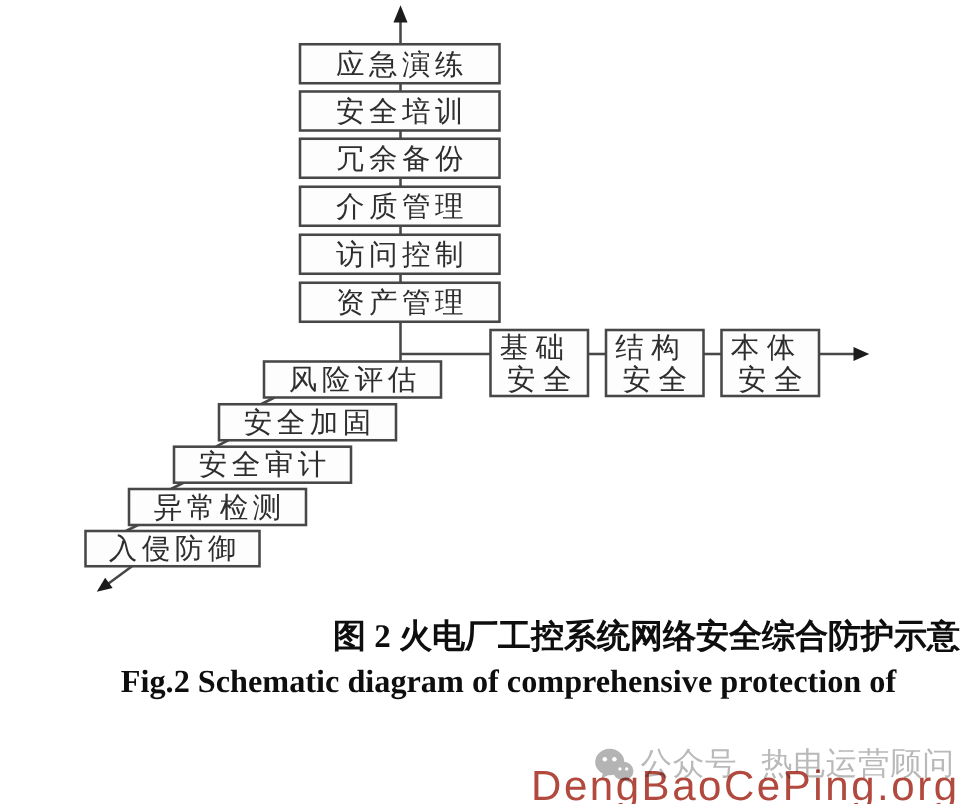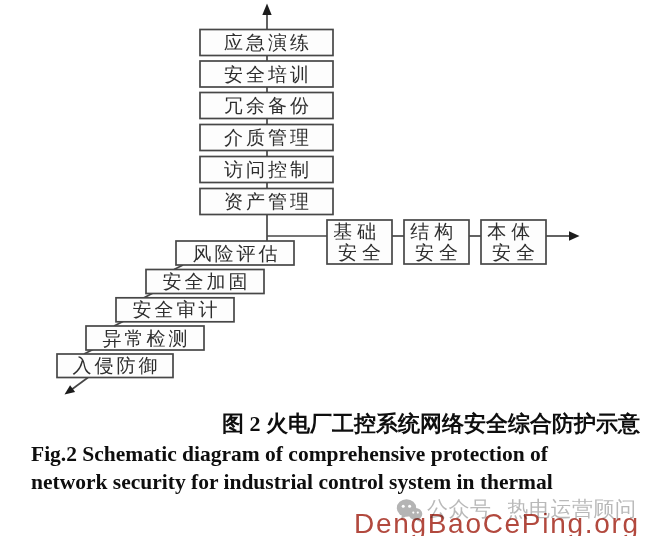--- a/index.html
+++ b/index.html
@@ -9,21 +9,21 @@
   svg{position:absolute;top:0;left:0;}
   .box{fill:#fdfdfd;stroke:#474747;stroke-width:1.7;}
   .ln{stroke:#474747;stroke-width:1.7;fill:none;}
   .ah{fill:#1c1c1c;stroke:none;}
   .box-label{font-family:"Liberation Serif","DejaVu Serif",serif;font-size:19px;
              fill:#2e2e2e;letter-spacing:3px;text-anchor:middle;}
   .row-label{font-family:"Liberation Serif","DejaVu Serif",serif;font-size:19px;
              fill:#2e2e2e;letter-spacing:5px;text-anchor:middle;}
   .caption-zh{position:absolute;top:410px;left:0;width:640px;text-align:right;
               font-weight:bold;font-size:22px;color:#0e0e0e;line-height:28px;}
-  .caption-en{position:absolute;top:441px;left:31px;width:616px;
+  .caption-en{position:absolute;top:441px;left:31px;width:616px;text-align:center;
               font-weight:bold;font-size:21.5px;color:#0e0e0e;line-height:27.5px;}
   .wm-gray{position:absolute;top:495px;left:396px;display:flex;align-items:flex-end;
            font-family:"Liberation Sans","DejaVu Sans",sans-serif;font-size:21px;
            color:#b9b9b9;letter-spacing:0.5px;white-space:nowrap;
            mix-blend-mode:multiply;}
   .wm-gray .acct{margin-left:16px;}
   .wm-gray .icon{margin-right:4px;flex:0 0 auto;position:static;}
   .wm-red{position:absolute;top:510px;left:354px;
           font-family:"Liberation Sans","DejaVu Sans",sans-serif;font-size:28px;
           color:#b2493e;letter-spacing:1.7px;line-height:28px;white-space:nowrap;
@@ -126,21 +126,20 @@
       <text class="row-label">
         <tspan x="516" y="238">本体</tspan>
         <tspan x="516" y="259">安全</tspan>
       </text>
     </g>
   </svg>
 
   <div class="caption-zh">图 2  火电厂工控系统网络安全综合防护示意</div>
   <div class="caption-en">
     <div>Fig.2 Schematic diagram of comprehensive protection of</div>
-    <div>network security for industrial control system in thermal</div>
   </div>
 
   <div class="wm-gray">
     <svg class="icon" width="27" height="25" viewBox="0 0 27 25">
       <ellipse cx="10.5" cy="10" rx="9.7" ry="8.8" fill="#b4b4b4"></ellipse>
       <path d="M6 17 L5 21 L10 18.5 Z" fill="#b4b4b4"></path>
       <circle cx="7.2" cy="8.2" r="1.5" fill="#ffffff"></circle>
       <circle cx="13.6" cy="8.2" r="1.5" fill="#ffffff"></circle>
       <ellipse cx="19.5" cy="16" rx="6.8" ry="6.1" fill="#b4b4b4"></ellipse>
       <path d="M23 21 L24.5 24 L20.5 22.3 Z" fill="#b4b4b4"></path>

